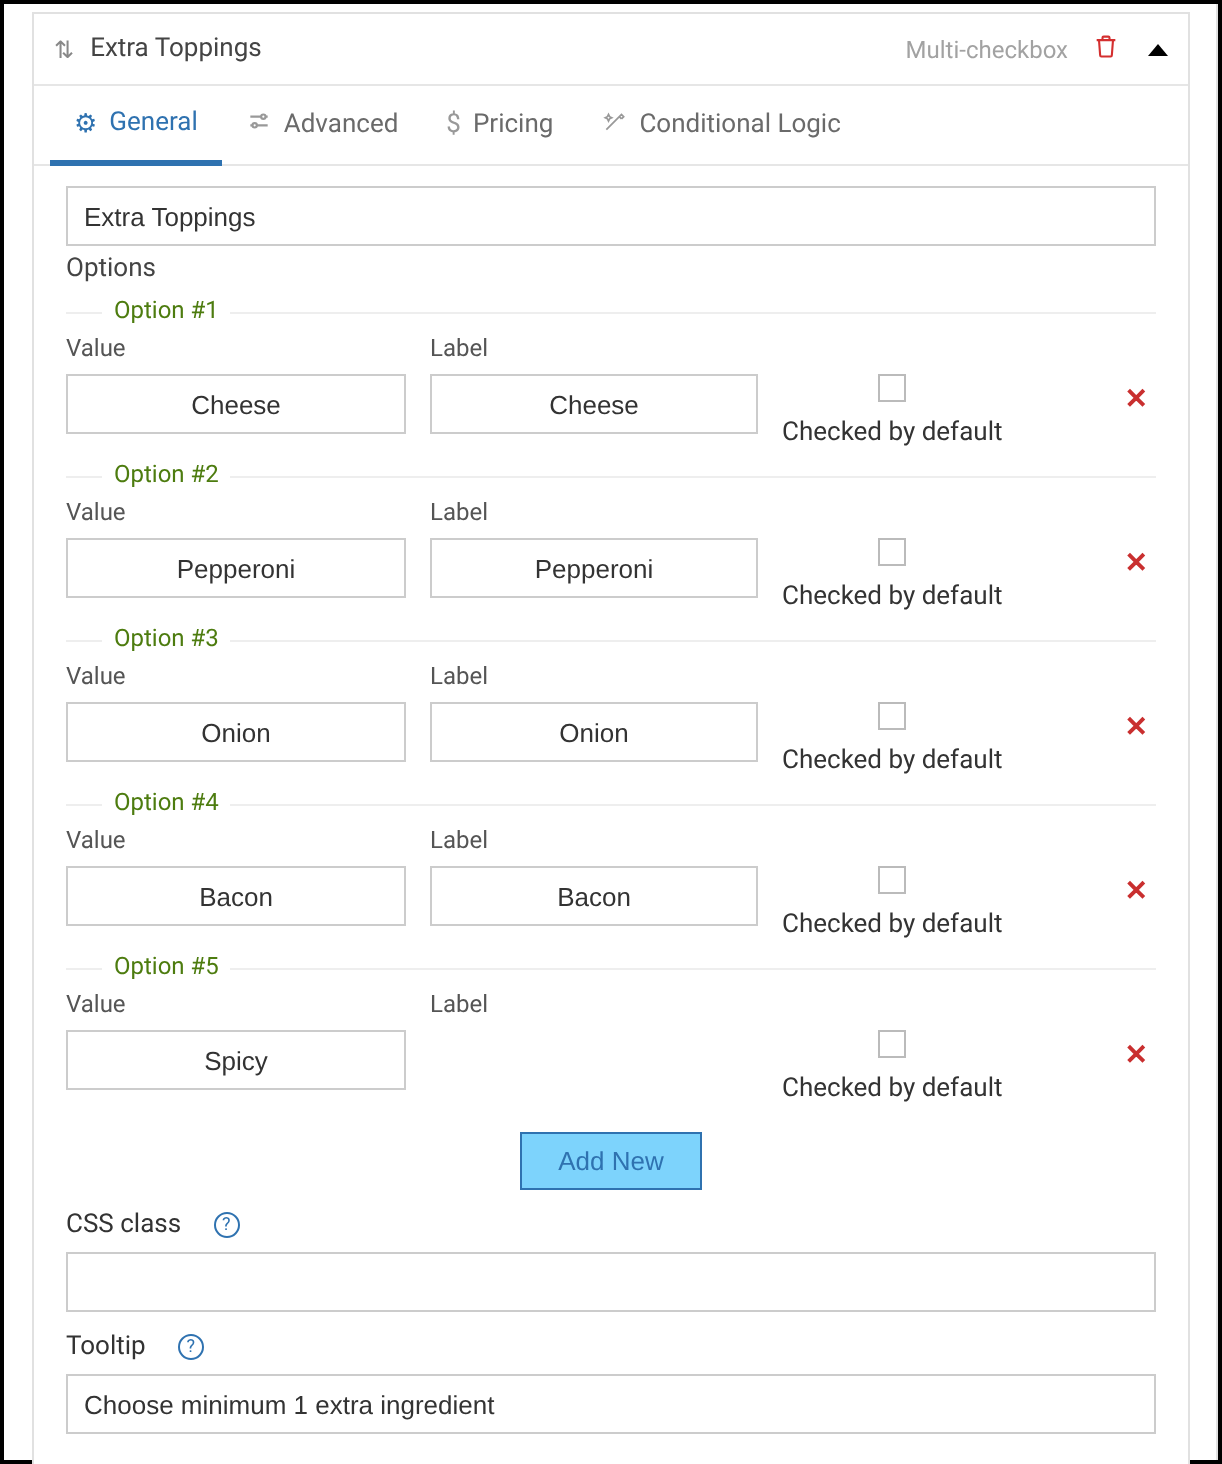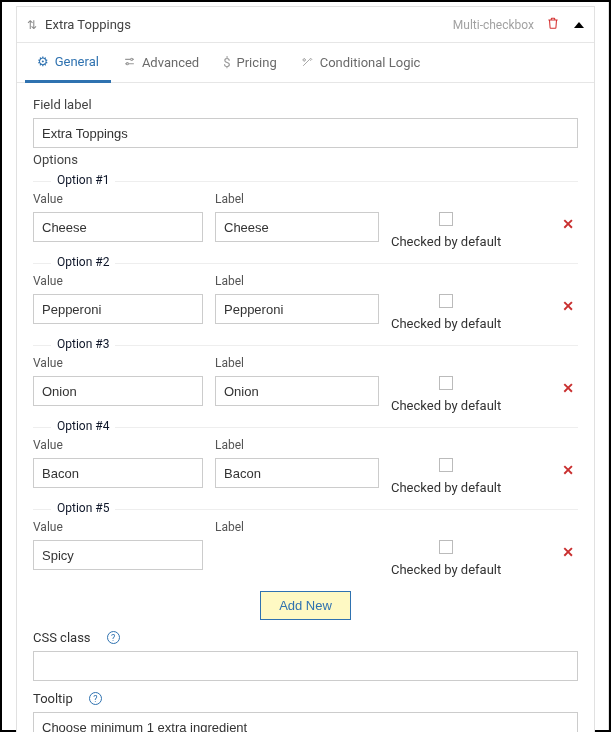--- a/index.html
+++ b/index.html
@@ -28,32 +28,32 @@
   .body { padding: 10px 16px 16px 16px; }
   .lbl { color:#444; font-size:13px; margin: 4px 0 6px 0;}
   input[type=text].full {
     width: 100%; height: 30px; border:1px solid #ccc; background:#fff; padding: 0 8px;
     font-size:13px; color:#333; outline:none;
   }
   .row-required { display:flex; align-items:center; gap:8px; margin: 16px 0 10px 0; }
   .chk { width:14px; height:14px; border:1px solid #bbb; background:#fff; display:inline-block;}
   .sec-title { margin:4px 0 6px 0; color:#444;}
   .fieldset { position:relative; border:1px solid #eee; border-bottom:none; border-left:none; border-right:none; margin-top:14px; padding-top:10px;}
-  .legend { position:absolute; top:-9px; left:18px; background:#fff; padding:0 6px; color:#0f172a; font-size:12px;}
+  .legend { position:absolute; top:-9px; left:18px; background:#fff; padding:0 6px; color:#4d7c0f; font-size:12px;}
   .opt-row { display:flex; align-items:flex-start; }
   .col { display:flex; flex-direction:column; }
   .col.val  { width:170px; margin-right:12px;}
   .col.lab  { width:164px; margin-right:12px;}
   .col.chkcol { display:flex; flex-direction:column; align-items:center; gap:8px; padding-top:20px;}
   .col .head { color:#555; font-size:12px; margin-bottom:6px; }
-  .col input[type=text] { height:30px; border:1px solid #ccc; padding:0 8px; font-size:13px; color:#333; width:100%; outline:none;}
+  .col input[type=text] { height:30px; border:1px solid #ccc; padding:0 8px; font-size:13px; color:#333; width:100%; outline:none;text-align:center;}
   .remove { margin-left:auto; padding-top:24px; padding-right:4px;}
   .remove span { color:#c92f2f; font-weight:bold; cursor:pointer; font-size:14px;}
   .addnew-wrap { display:flex; justify-content:center; margin:14px 0 6px 0;}
-  .addnew { border:1px solid #2f72b0; color:#2f72b0; background:#fef9c3; padding:6px 18px; font-size:13px; cursor:pointer;}
+  .addnew { border:1px solid #2f72b0; color:#2f72b0; background:#7dd3fc; padding:6px 18px; font-size:13px; cursor:pointer;}
   .label-with-help { display:flex; align-items:center; gap:16px; margin: 10px 0 6px 0;}
   .help { width:13px;height:13px;border:1px solid #2f72b0;border-radius:50%;color:#2f72b0;font-size:9px;display:flex;align-items:center;justify-content:center;}
 </style>
 </head>
 <body>
 
 <div class="frame">
   <div style="height:4px"></div>
   <div class="panel">
 
@@ -92,21 +92,20 @@
         <span class="ico">
           <svg width="13" height="13" viewBox="0 0 24 24" fill="none">
               <path d="M4 20L16 8m0 0l2-2 2 2-2 2m-2-2l2 2M6 6l1 2 2 1-2 1-1 2-1-2-2-1 2-1 1-2z" stroke="#999" stroke-width="1.6"></path>
             </svg>
         </span>
         <span>Conditional Logic</span>
       </div>
     </div>
 
     <div class="body">
-      <div class="lbl">Field label</div>
       <input type="text" class="full" value="Extra Toppings" style="">
 
 
       <div class="sec-title">Options</div>
 
       <div id="options-container">
           <div class="fieldset">
     <div class="legend">Option #1</div>
     <div class="opt-row">
       <div class="col val">

